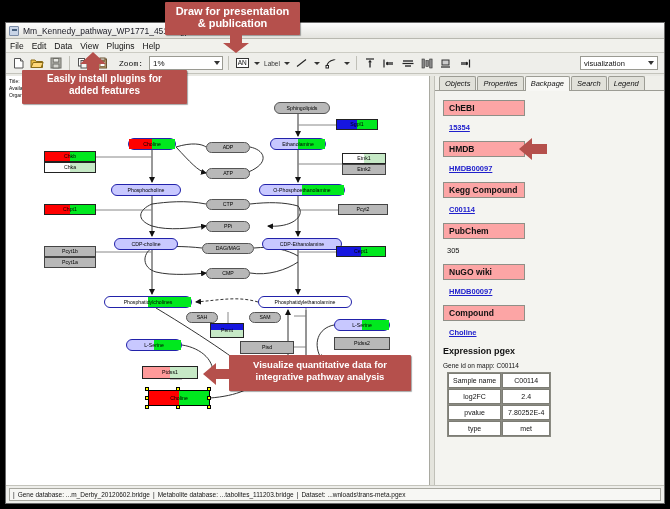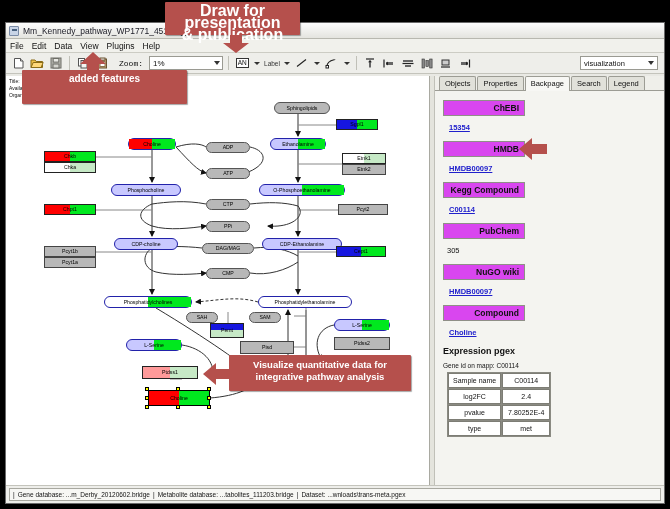--- a/index.html
+++ b/index.html
@@ -83,29 +83,29 @@
 
   .side-pane { flex:1; background:#efefea; position:relative; display:flex; flex-direction:column; }
   .side-split { width:5px; background:#e4e4dd; border-right:1px solid #c0c0b8; }
 
   .tabstrip {
     height: 15px; display:flex; align-items:flex-end; padding-left:4px;
     background:#efefea; border-bottom:1px solid #9c9c94; gap:1px;
   }
   .tab {
     font-size:7.5px; color:#111; padding:1px 5px 1px; border:1px solid #9c9c94;
-    border-bottom:none; background:#e1e1da; border-radius:2px 2px 0 0; line-height:11px;
+    border-bottom:none; background:#e1e1da; border-radius:2px 2px 0 0; line-height:11px;font-style:italic;
   }
   .tab.active { background:#f7f7f4; position:relative; top:1px; padding-bottom:2px; }
 
   .side-scroll { flex:1; background:#f4f4f0; overflow:hidden; position:relative; padding:6px 6px 0 8px; }
   .dbblock { margin-bottom: 4px; }
   .dbhead {
-    display:inline-block; min-width:82px; background:#d946ef; border:1px solid #8f8f87;
-    font-size:8.5px; font-weight:bold; color:#111; padding:2px 5px; line-height:10px;text-align:right;
+    display:inline-block; min-width:82px; background:#fca5a5; border:1px solid #8f8f87;
+    font-size:8.5px; font-weight:bold; color:#111; padding:2px 5px; line-height:10px;
   }
   .dblink { font-size:7.5px; color:#2020cc; text-decoration:underline; margin:3px 0 0 6px; display:inline-block; font-weight:bold;}
   .dbplain { font-size:7.5px; color:#111; margin:3px 0 0 4px; display:inline-block; }
   .exp-title { font-size:9px; font-weight:bold; color:#111; margin:7px 0 6px 0; }
   .gene-id { font-size:6.5px; color:#111; margin-bottom:3px; }
   table.expt { border-collapse:separate; border-spacing:1px; background:#8a8a82; margin-left:4px; }
   table.expt td {
     background:#ffffff; border:1px solid #7d7d75; font-size:7px; color:#111;
     text-align:center; padding:2px 4px; min-width:48px; line-height:9px;
   }
@@ -587,31 +587,32 @@
         <b>|</b>
         <span>Gene database: ...m_Derby_20120602.bridge</span>
         <b>|</b>
         <span>Metabolite database: ...tabolites_111203.bridge</span>
         <b>|</b>
         <span>Dataset: ...wnloads\trans-meta.pgex</span>
       </div>
     </div>
   </div>
 
-  <div class="callout" style="left:165px;top:2px;width:135px;height:33px;font-size:16px;padding-top:3px;">
+  <div class="callout" style="left:165px;top:2px;width:135px;height:33px;font-size:11px;padding-top:3px;">
     <div>Draw for presentation</div>
     <div>&amp; publication</div>
   </div>
   <div class="cal-arrow" style="left:218px;top:35px;border-left:9px solid transparent;border-right:9px solid transparent;border-top:0;">
     <svg width="30" height="18" style="display:block;margin-left:-6px">
         <path d="M9 0 h12 v8 h7 L15 18 L2 8 h7 z" fill="#b5504c"></path>
       </svg>
   </div>
 
   <div class="callout" style="left:22px;top:70px;width:165px;height:34px;font-size:10px;padding-top:3px;">
+    <div>Easily install plugins for</div>
     <div>added features</div>
   </div>
   <div class="cal-arrow" style="left:78px;top:52px;">
     <svg width="30" height="20" style="display:block">
         <path d="M15 0 L28 12 h-7 v8 h-12 v-8 h-7 z" fill="#b5504c"></path>
       </svg>
   </div>
 
   <div class="cal-arrow" style="left:519px;top:138px;">
     <svg width="28" height="22" style="display:block">

